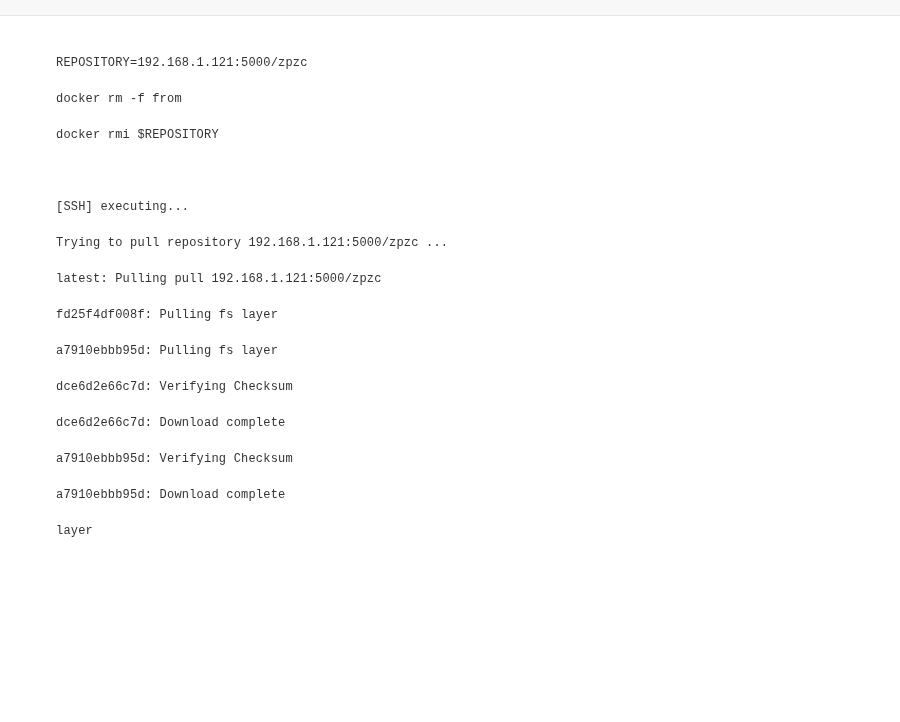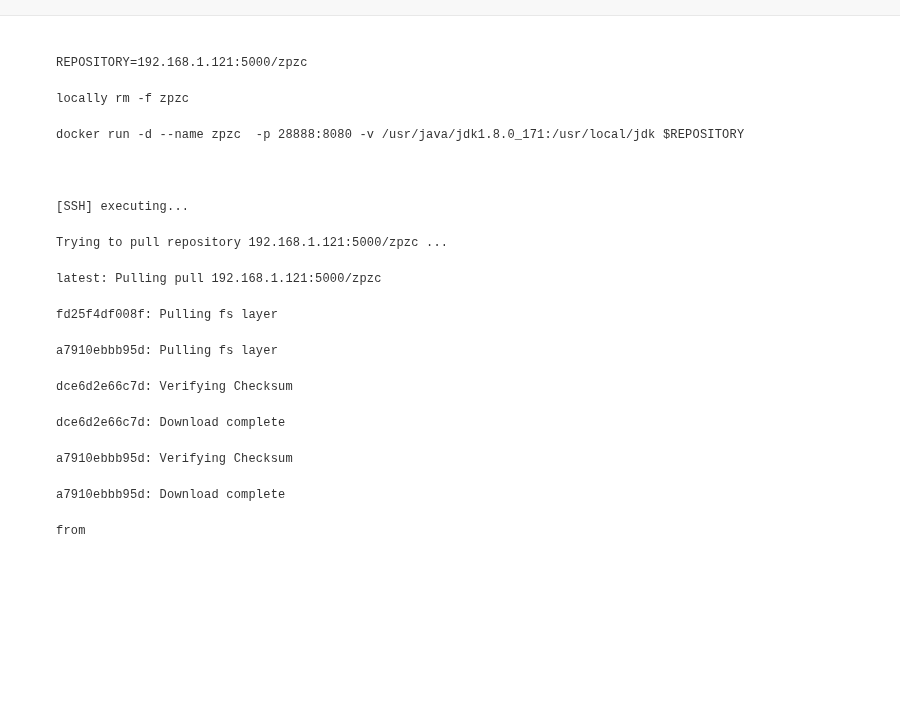--- a/index.html
+++ b/index.html
@@ -32,33 +32,33 @@
       height: 18px;
     }
   </style>
 </head>
 <body>
 
 <div class="top-bar"></div>
 
 <div class="console">
 <span class="line">REPOSITORY=192.168.1.121:5000/zpzc</span>
-<span class="line">locally rm -f zpzc</span>
-<span class="line">docker run -d --name zpzc  -p 28888:8080 -v /usr/java/jdk1.8.0_171:/usr/local/jdk $REPOSITORY</span>
+<span class="line">docker rm -f from</span>
+<span class="line">docker rmi $REPOSITORY</span>
 <div class="blank"></div>
 <span class="line">[SSH] executing...</span>
 <span class="line">Trying to pull repository 192.168.1.121:5000/zpzc ...</span>
 <span class="line">latest: Pulling pull 192.168.1.121:5000/zpzc</span>
 <span class="line">fd25f4df008f: Pulling fs layer</span>
 <span class="line">a7910ebbb95d: Pulling fs layer</span>
 <span class="line">dce6d2e66c7d: Verifying Checksum</span>
 <span class="line">dce6d2e66c7d: Download complete</span>
 <span class="line">a7910ebbb95d: Verifying Checksum</span>
 <span class="line">a7910ebbb95d: Download complete</span>
-<span class="line">from</span>
+<span class="line">layer</span>
 
 
 
 
 
 
 
 
 
 

